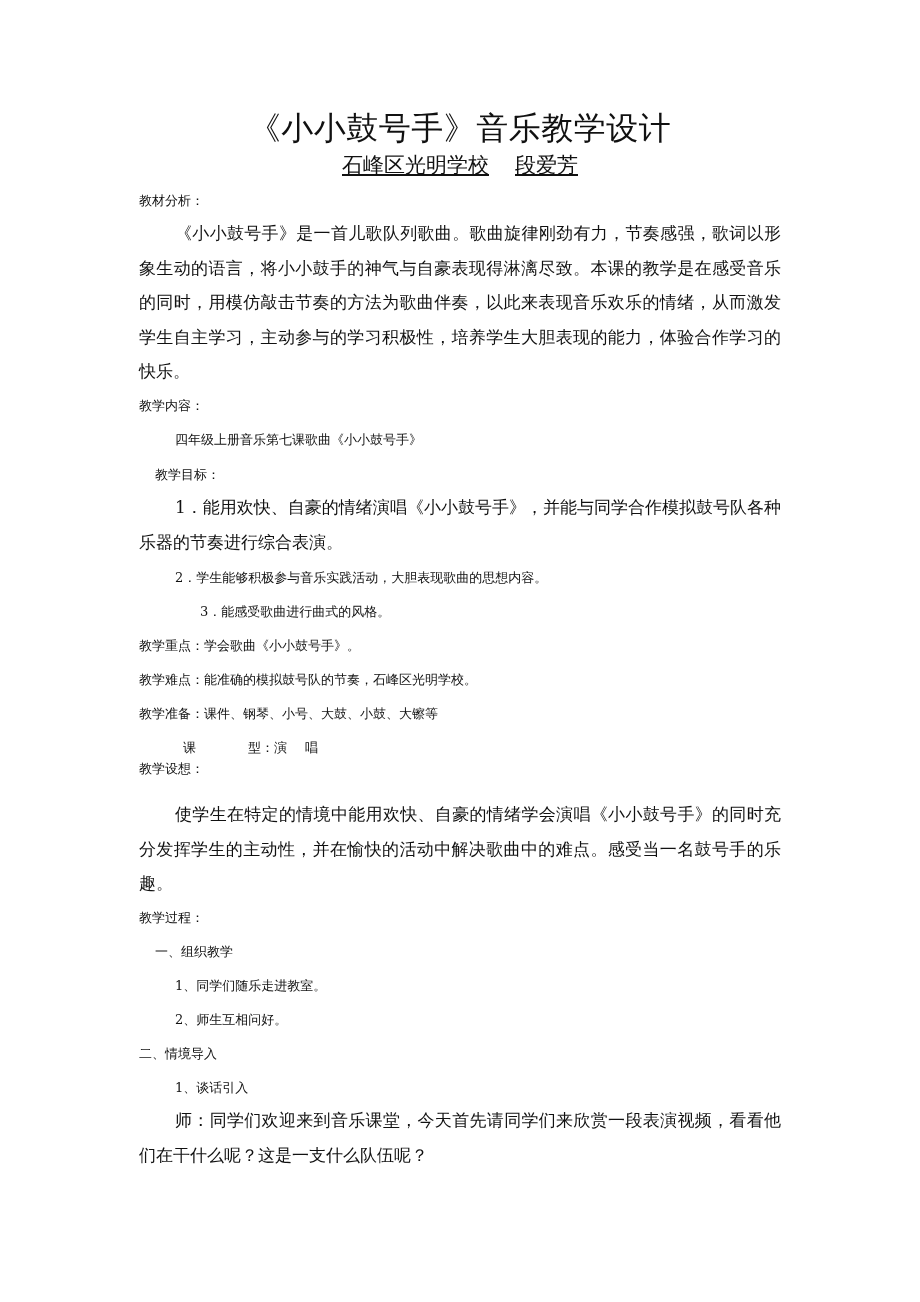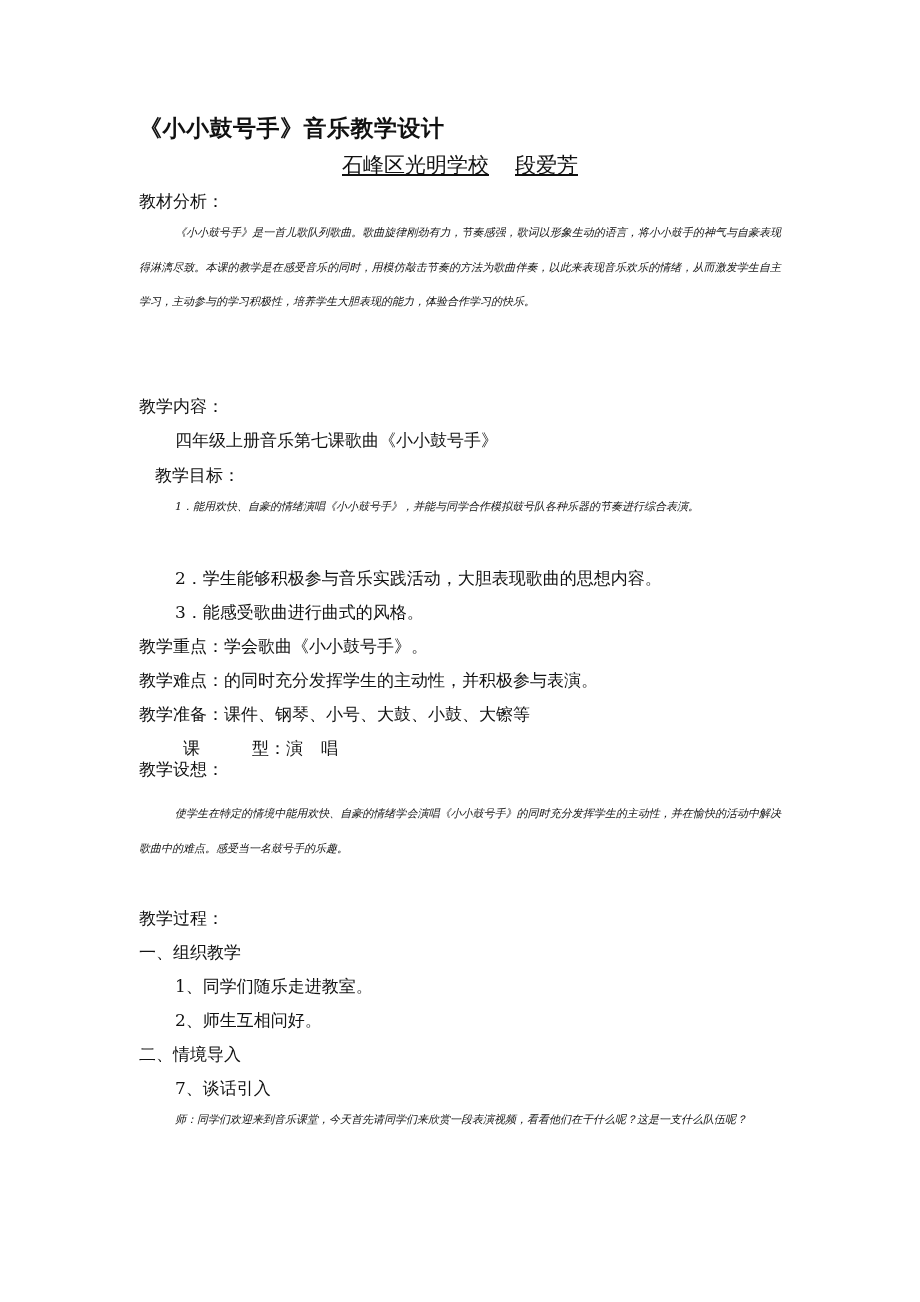--- a/index.html
+++ b/index.html
@@ -14,54 +14,54 @@
     .page {
       position: absolute;
       left: 139px;
       top: 0;
       width: 642px;
     }
     .title {
       position: absolute;
       left: 0; width: 642px;
       top: 108px;
-      font-size: 23px;
-      font-weight: bold;
+      text-align: center;
+      font-size: 32px;
+      font-weight: normal;
       line-height: 40px;
       letter-spacing: 0.5px;
       white-space: nowrap;
     }
     .subtitle {
       position: absolute;
       left: 0; width: 642px;
       top: 150px;
       text-align: center;
       font-size: 21px;
       line-height: 30px;
       white-space: nowrap;
       text-decoration: underline;
     }
     .subtitle .gap { display: inline-block; width: 26px; }
     .line {
       position: absolute;
       left: 0;
-      font-size: 17px;
+      font-size: 13px;
       line-height: 26px;
       white-space: nowrap;
     }
     .indent { left: 36px; }
     .para {
       position: absolute;
       left: 0;
       width: 642px;
-      font-size: 11px;
+      font-size: 17px;
       line-height: 34.5px;
       text-align: justify;
       text-indent: 36px;
-      font-style: italic;
     }
     .kx { display: inline-block; width: 52px; }
     .sp { display: inline-block; width: 18px; }
   </style>
 </head>
 <body>
 
 <div class="page">
 
   <div class="title">《小小鼓号手》音乐教学设计</div>
@@ -72,39 +72,39 @@
 
   <div class="line" style="top:188px;">教材分析：</div>
   <div class="para" style="top:216px;">《小小鼓号手》是一首儿歌队列歌曲。歌曲旋律刚劲有力，节奏感强，歌词以形象生动的语言，将小小鼓手的神气与自豪表现得淋漓尽致。本课的教学是在感受音乐的同时，用模仿敲击节奏的方法为歌曲伴奏，以此来表现音乐欢乐的情绪，从而激发学生自主学习，主动参与的学习积极性，培养学生大胆表现的能力，体验合作学习的快乐。</div>
 
   <div class="line" style="top:393px;">教学内容：</div>
   <div class="line indent" style="top:427px;">四年级上册音乐第七课歌曲《小小鼓号手》</div>
 
   <div class="line" style="top:462px;margin-left:16px;">教学目标：</div>
   <div class="para" style="top:490px;">1．能用欢快、自豪的情绪演唱《小小鼓号手》，并能与同学合作模拟鼓号队各种乐器的节奏进行综合表演。</div>
   <div class="line indent" style="top:565px;">2．学生能够积极参与音乐实践活动，大胆表现歌曲的思想内容。</div>
-  <div class="line indent" style="top:599px;">3．能感受歌曲进行曲式的风格。</div>
+  <div class="line indent" style="top:599px;margin-left:25px;">3．能感受歌曲进行曲式的风格。</div>
 
   <div class="line" style="top:633px;">
     <span>教学重点：</span><span>学会歌曲《小小鼓号手》。</span>
   </div>
   <div class="line" style="top:667px;">
-    <span>教学难点：</span><span>的同时充分发挥学生的主动性，并积极参与表演。</span>
+    <span>教学难点：</span><span>能准确的模拟鼓号队的节奏，石峰区光明学校。</span>
   </div>
   <div class="line" style="top:701px;">
     <span>教学准备：</span><span>课件、钢琴、小号、大鼓、小鼓、大镲等</span>
   </div>
   <div class="line" style="top:735px;margin-left:44px;">
     <span>课</span><span class="kx"></span><span>型：</span><span>演</span><span class="sp"></span><span>唱</span>
   </div>
 
   <div class="line" style="top:732px;margin-top:24px;">教学设想：</div>
   <div class="para" style="top:797px;">使学生在特定的情境中能用欢快、自豪的情绪学会演唱《小小鼓号手》的同时充分发挥学生的主动性，并在愉快的活动中解决歌曲中的难点。感受当一名鼓号手的乐趣。</div>
 
   <div class="line" style="top:905px;">教学过程：</div>
-  <div class="line" style="top:939px;">一、组织教学</div>
+  <div class="line" style="top:939px;margin-left:16px;">一、组织教学</div>
   <div class="line indent" style="top:973px;">1、同学们随乐走进教室。</div>
   <div class="line indent" style="top:1007px;">2、师生互相问好。</div>
   <div class="line" style="top:1041px;">二、情境导入</div>
-  <div class="line indent" style="top:1075px;">7、谈话引入</div>
+  <div class="line indent" style="top:1075px;">1、谈话引入</div>
   <div class="para" style="top:1103px;">师：同学们欢迎来到音乐课堂，今天首先请同学们来欣赏一段表演视频，看看他们在干什么呢？这是一支什么队伍呢？</div>
 
 </div>
 
 </body></html>

